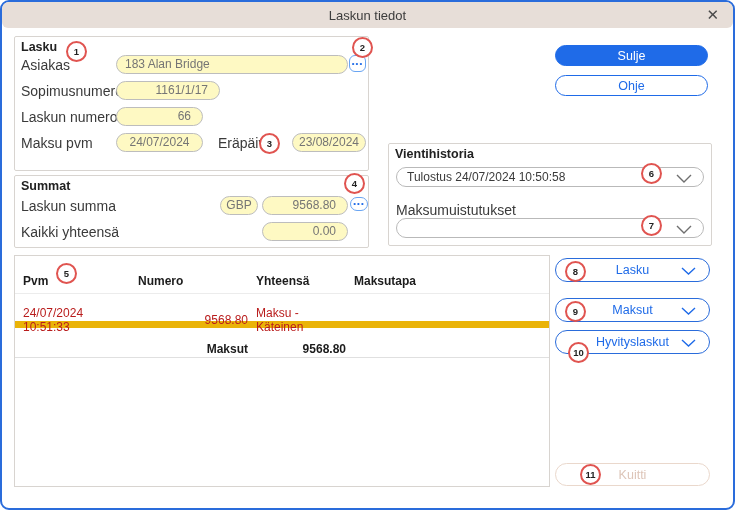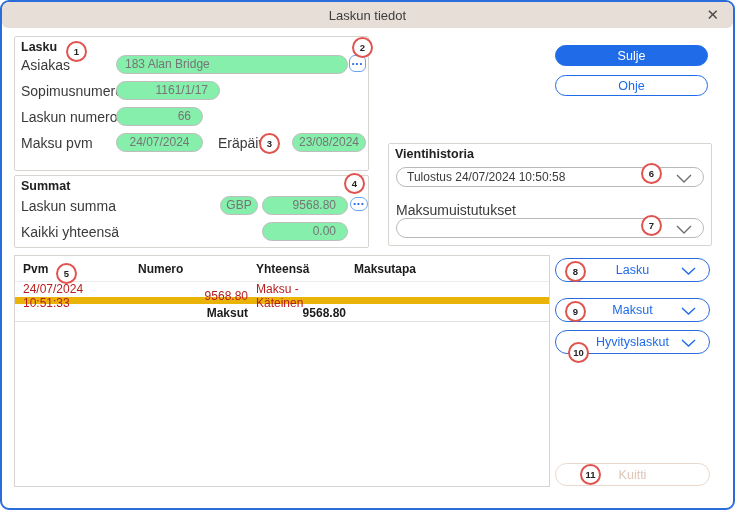--- a/index.html
+++ b/index.html
@@ -17,21 +17,21 @@
   .close-x {
     position:absolute; right:14px; top:0; height:26px; display:flex; align-items:center;
     font-size:15px; color:#4a4a4a; cursor:default;
   }
   .groupbox {
     position:absolute; background:#fff; border:1px solid #d8d4d0; border-radius:2px;
   }
   .group-title { position:absolute; left:6px; top:3px; font-weight:bold; color:#222; font-size:12.5px; }
   .fld-label { position:absolute; color:#3a3a3a; font-size:14px; white-space:nowrap; }
   .pill {
-    position:absolute; height:19px; background:#86efac; border:1px solid #bdbdbd;
+    position:absolute; height:19px; background:#fef9c3; border:1px solid #bdbdbd;
     border-radius:10px; color:#757575; font-size:12px; line-height:17px;
     text-align:right; padding:0 11px 0 8px; white-space:nowrap; overflow:hidden;
   }
   .pill.left { text-align:left; }
   .pill.center { text-align:center; padding:0 4px; }
   .dots-btn {
     position:absolute; background:#fff; border:1.5px solid #6aa5f2; border-radius:5px;
     color:#1f6be8; font-size:8px; line-height:10px; text-align:center; cursor:pointer;
     display:flex; align-items:center; justify-content:center; letter-spacing:1px;
   }
@@ -55,21 +55,21 @@
   .side-btn .chev { position:absolute; right:13px; top:8px; }
   .btn-disabled {
     position:absolute; left:553px; top:461px; width:155px; height:23px; border-radius:12px;
     background:#fff; border:1px solid #ead8cc; color:#ddc5b8; font-size:12.5px;
     display:flex; align-items:center; justify-content:center;
   }
   .tablebox {
     position:absolute; left:12px; top:253px; width:536px; height:232px;
     background:#fff; border:1px solid #d8d4d0;
   }
-  .trow { display:grid; grid-template-columns:115px 118px 98px 1fr; align-items:center; }
+  .trow { display:grid; grid-template-columns:115px 118px 98px 1fr; align-items:center;margin-top:12px; }
   .thead { height:26px; font-weight:bold; color:#1c1c1c; border-bottom:1px solid #ececec; }
   .tdata { height:22px; border-bottom:7px solid #eab308; color:#b91c1c; }
   .tsum  { height:18px; border-bottom:1px solid #e0e0e0; font-weight:bold; color:#1c1c1c; }
   .c-left { padding-left:8px; text-align:left; }
   .c-right { text-align:right; }
   .annot {
     position:absolute; width:21px; height:21px; border-radius:50%;
     background:#fff; border:2px solid #e05450; color:#222;
     font-size:9.5px; font-weight:bold; display:flex; align-items:center; justify-content:center;
     z-index:10;

